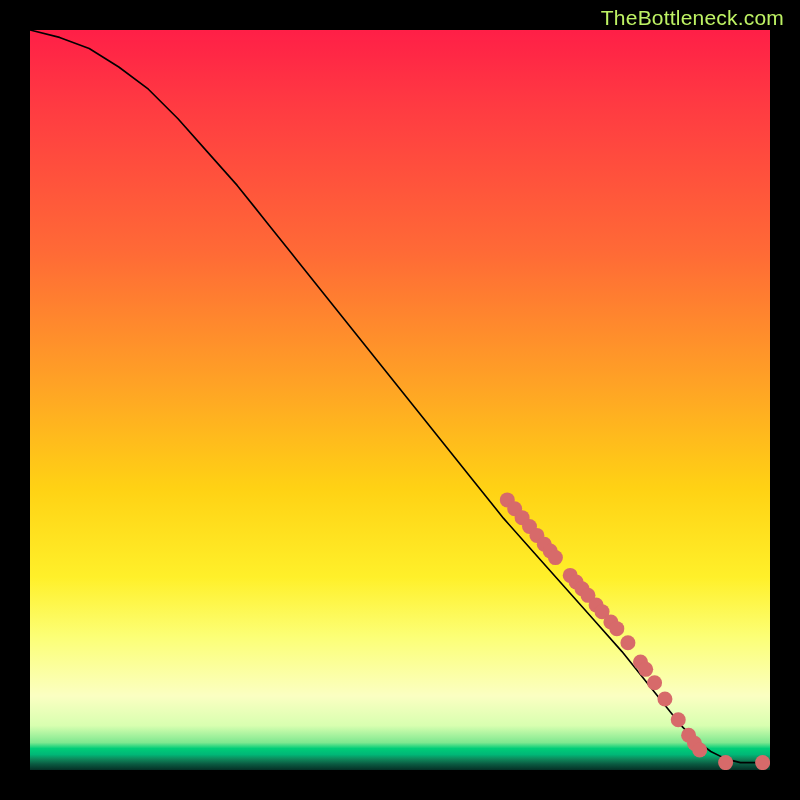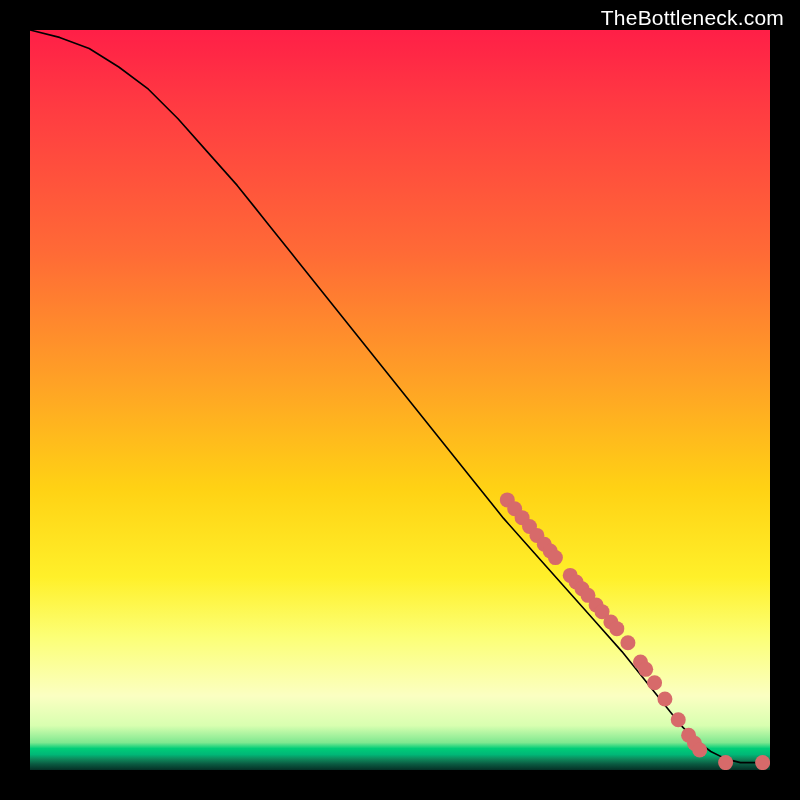--- a/index.html
+++ b/index.html
@@ -47,21 +47,21 @@
     position: absolute;
     left: 0;
     top: 0;
     width: 740px;
     height: 740px;
   }
   .watermark {
     position: absolute;
     top: 6px;
     right: 16px;
-    color: #ffffff;
+    color: #bef264;
     font-size: 21px;
     letter-spacing: 0.2px;
     font-weight: 400;
     user-select: none;
   }
 </style>
 </head>
 <body>
 
 <div class="stage">

